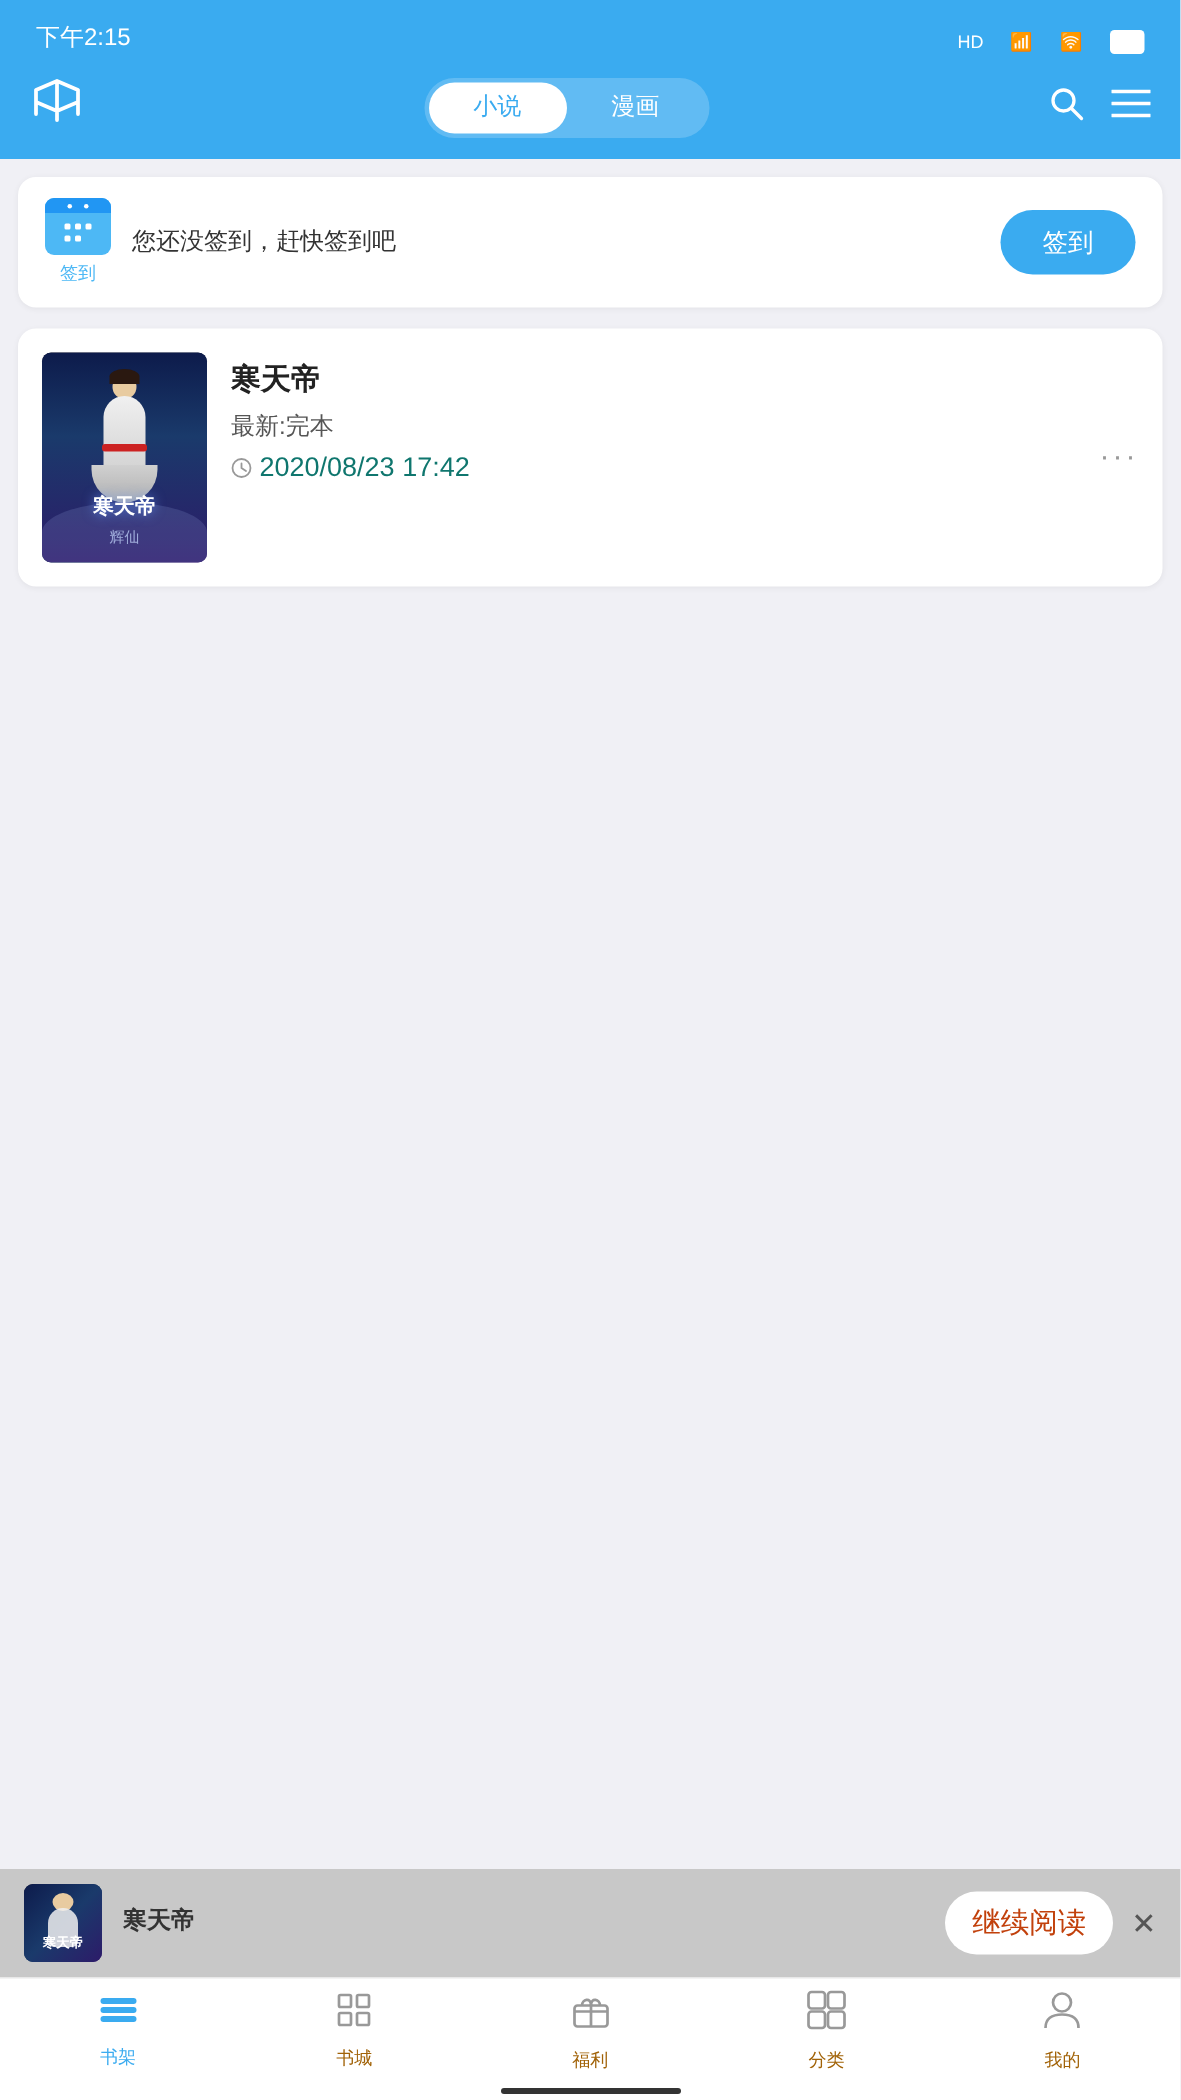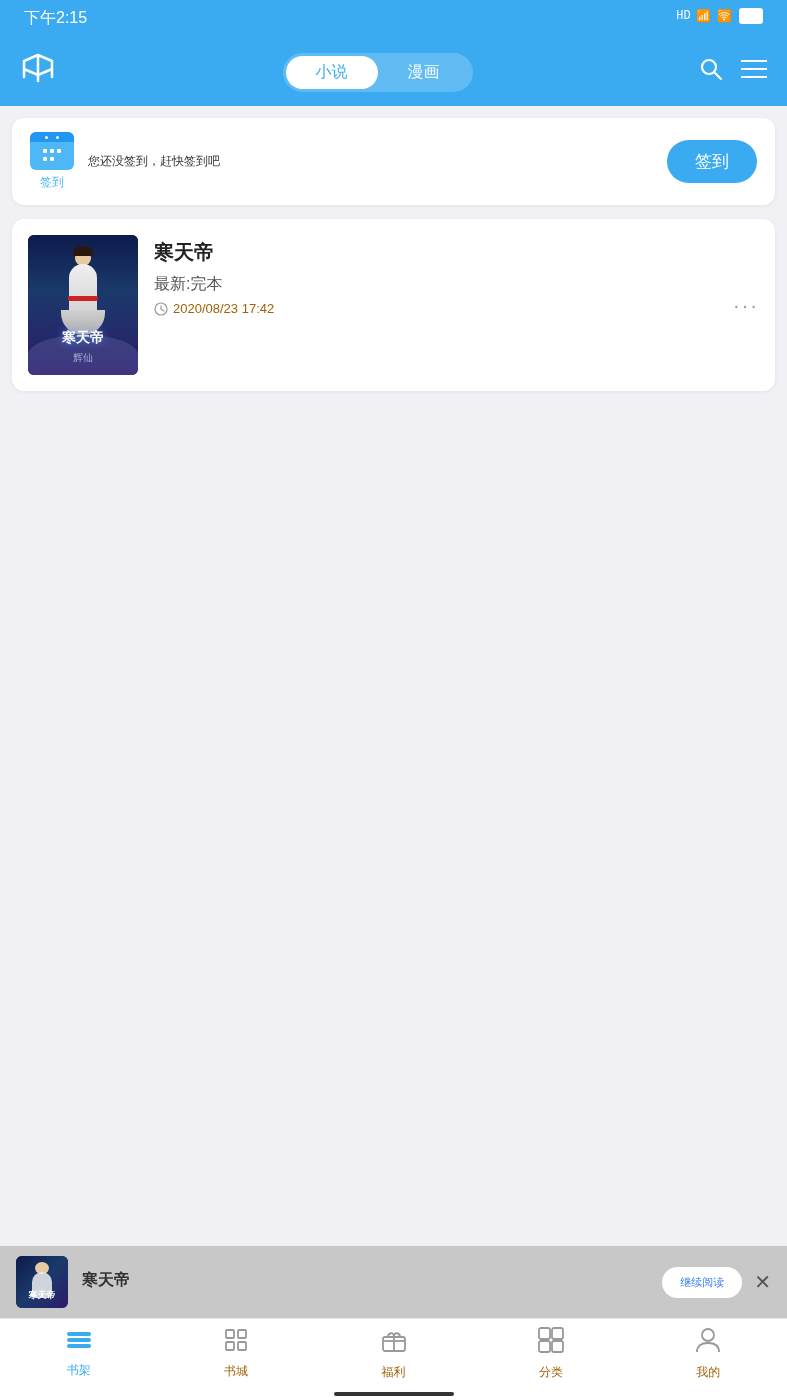--- a/index.html
+++ b/index.html
@@ -12,55 +12,53 @@
       display: flex;
       flex-direction: column;
       overflow: hidden;
     }
 
     
     .status-bar {
       background: #3aabf0;
       display: flex;
       justify-content: space-between;
-      align-items: flex-start;
+      align-items: flex-end;
       padding: 8px 24px;
       height: 44px;
     }
     .status-time {
       color: white;
       font-size: 16px;
       font-weight: 500;
     }
     .status-icons {
       display: flex;
       align-items: center;
-      gap: 6px;
+      gap: 18px;
       color: white;
       font-size: 13px;
-      font-family: Liberation Mono, monospace;
     }
     .status-icons span {
       color: white;
       font-size: 12px;
     }
     .battery-badge {
       background: white;
       color: #333;
       font-size: 11px;
       font-weight: bold;
       padding: 1px 5px;
       border-radius: 3px;
     }
 
     
     .top-nav {
       background: #3aabf0;
       display: flex;
-      align-items: center;
       justify-content: space-between;
       padding: 8px 20px 14px 20px;
       height: 62px;
     }
     .nav-logo {
       color: white;
       font-size: 28px;
     }
     .nav-tabs {
       display: flex;
@@ -153,21 +151,21 @@
       justify-content: center;
       width: 100%;
       flex: 1;
     }
     .signin-label {
       font-size: 12px;
       color: #4db8f5;
       margin-top: 2px;
     }
     .signin-text {
-      font-size: 12px;
+      font-size: 16px;
       color: #333;
     }
     .signin-btn {
       background: #3aabf0;
       color: white;
       border: none;
       border-radius: 22px;
       padding: 10px 28px;
       font-size: 17px;
       cursor: pointer;
@@ -232,22 +230,22 @@
     }
     .book-unread {
       font-size: 15px;
       color: #555;
       margin-bottom: 8px;
     }
     .book-date {
       display: flex;
       align-items: center;
       gap: 5px;
-      font-size: 13px;
-      color: #a16207;
+      font-size: 18px;
+      color: #0f766e;
     }
     .book-more {
       position: absolute;
       right: 16px;
       top: 50%;
       transform: translateY(-50%);
       color: #999;
       font-size: 20px;
       letter-spacing: 2px;
       cursor: pointer;
@@ -295,25 +293,25 @@
       font-size: 13px;
       color: #666;
     }
     .reading-bar-actions {
       display: flex;
       align-items: center;
       gap: 12px;
     }
     .continue-btn {
       background: white;
-      color: #3b82f6;
+      color: #c2410c;
       border: none;
       border-radius: 22px;
       padding: 8px 18px;
-      font-size: 11px;
+      font-size: 19px;
       cursor: pointer;
       white-space: nowrap;
     }
     .close-bar-btn {
       color: #555;
       font-size: 20px;
       cursor: pointer;
       background: none;
       border: none;
     }

